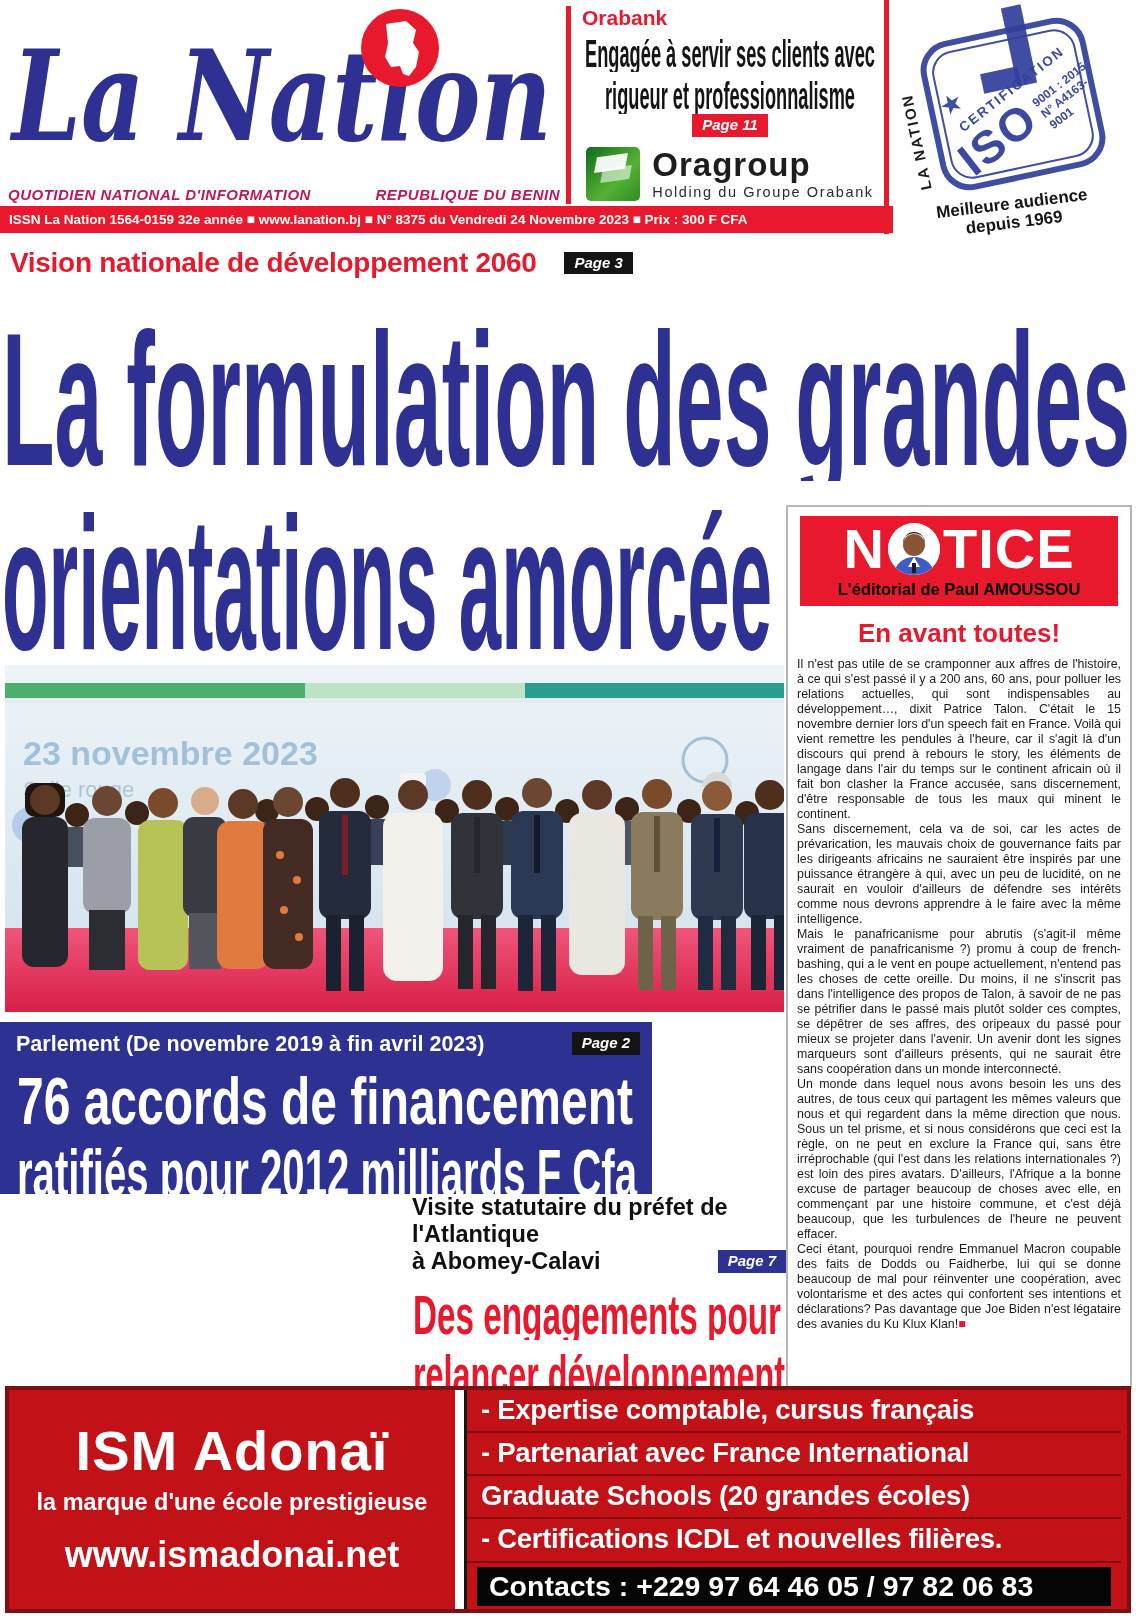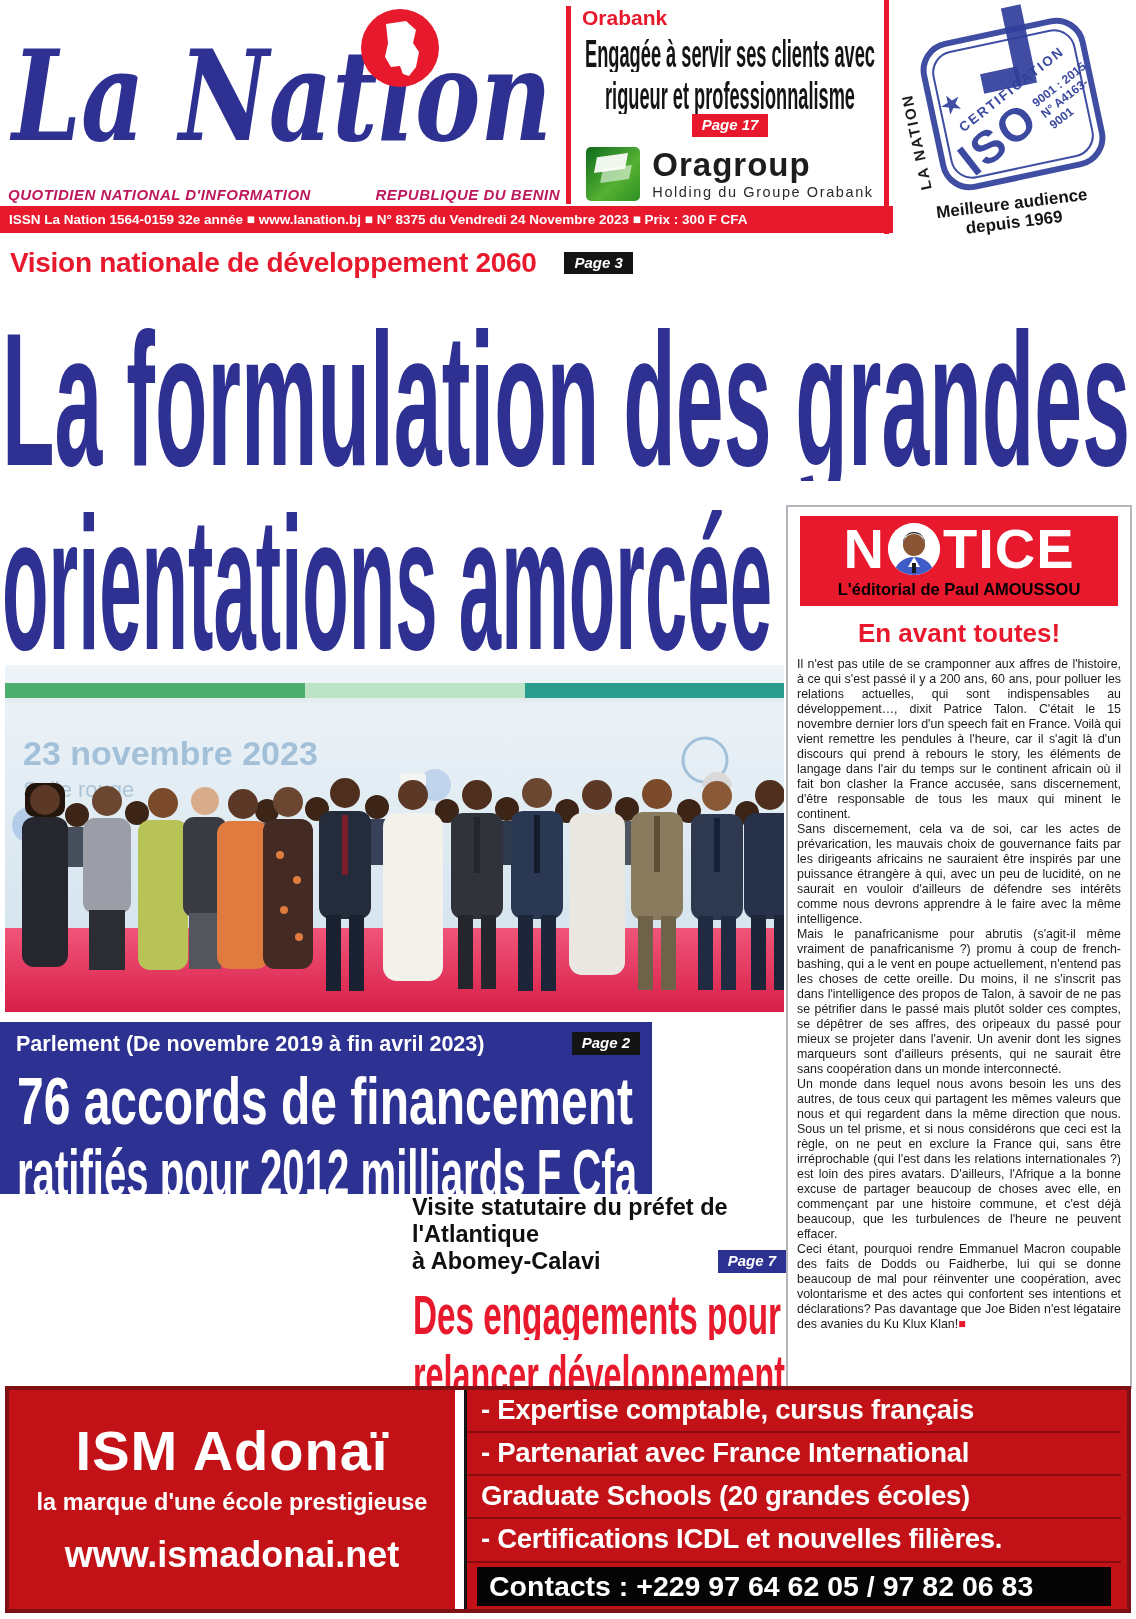--- a/index.html
+++ b/index.html
@@ -120,21 +120,21 @@
   <div class="vline vline2"></div>
 
   <div class="orabank">
     <div class="ora-kicker">Orabank</div>
     <svg class="ora-line" width="292" height="42" viewBox="0 0 292 33" preserveAspectRatio="none">
       <text x="1" y="29" font-weight="bold" font-size="30" fill="#141414" textLength="290" lengthAdjust="spacingAndGlyphs" font-family="Liberation Sans, sans-serif">Engagée à servir ses clients avec</text>
     </svg>
     <svg class="ora-line" width="252" height="42" viewBox="0 0 252 33" preserveAspectRatio="none">
       <text x="1" y="29" font-weight="bold" font-size="30" fill="#141414" textLength="250" lengthAdjust="spacingAndGlyphs" font-family="Liberation Sans, sans-serif">rigueur et professionnalisme</text>
     </svg>
-    <div><span class="badge red">Page 17</span></div>
+    <div><span class="badge red">Page 11</span></div>
     <div class="ora-logo-row">
       <div class="ora-logo-sq">
         <div class="gl1"></div>
           <div class="gl2"></div>
       </div>
       <div>
         <div class="ora-logo-text">Oragroup</div>
         <div class="ora-logo-sub">Holding du Groupe Orabank</div>
       </div>
     </div>
@@ -370,17 +370,17 @@
       <div class="ism-name">ISM Adonaï</div>
       <div class="ism-tagline">la marque d'une école  prestigieuse</div>
       <div class="ism-site">www.ismadonai.net</div>
     </div>
     <div class="ism-divider"></div>
     <div class="ism-right">
       <div class="ism-bullet">- Expertise comptable, cursus français</div>
       <div class="ism-bullet">- Partenariat avec France International</div>
       <div class="ism-bullet">Graduate Schools (20 grandes écoles)</div>
       <div class="ism-bullet">- Certifications ICDL et nouvelles filières.</div>
-      <div class="ism-contacts">Contacts : +229 97 64 62 05 / 97 82 06 83</div>
+      <div class="ism-contacts">Contacts : +229 97 64 46 05 / 97 82 06 83</div>
     </div>
   </section>
 
 </div>
 
 </body></html>

